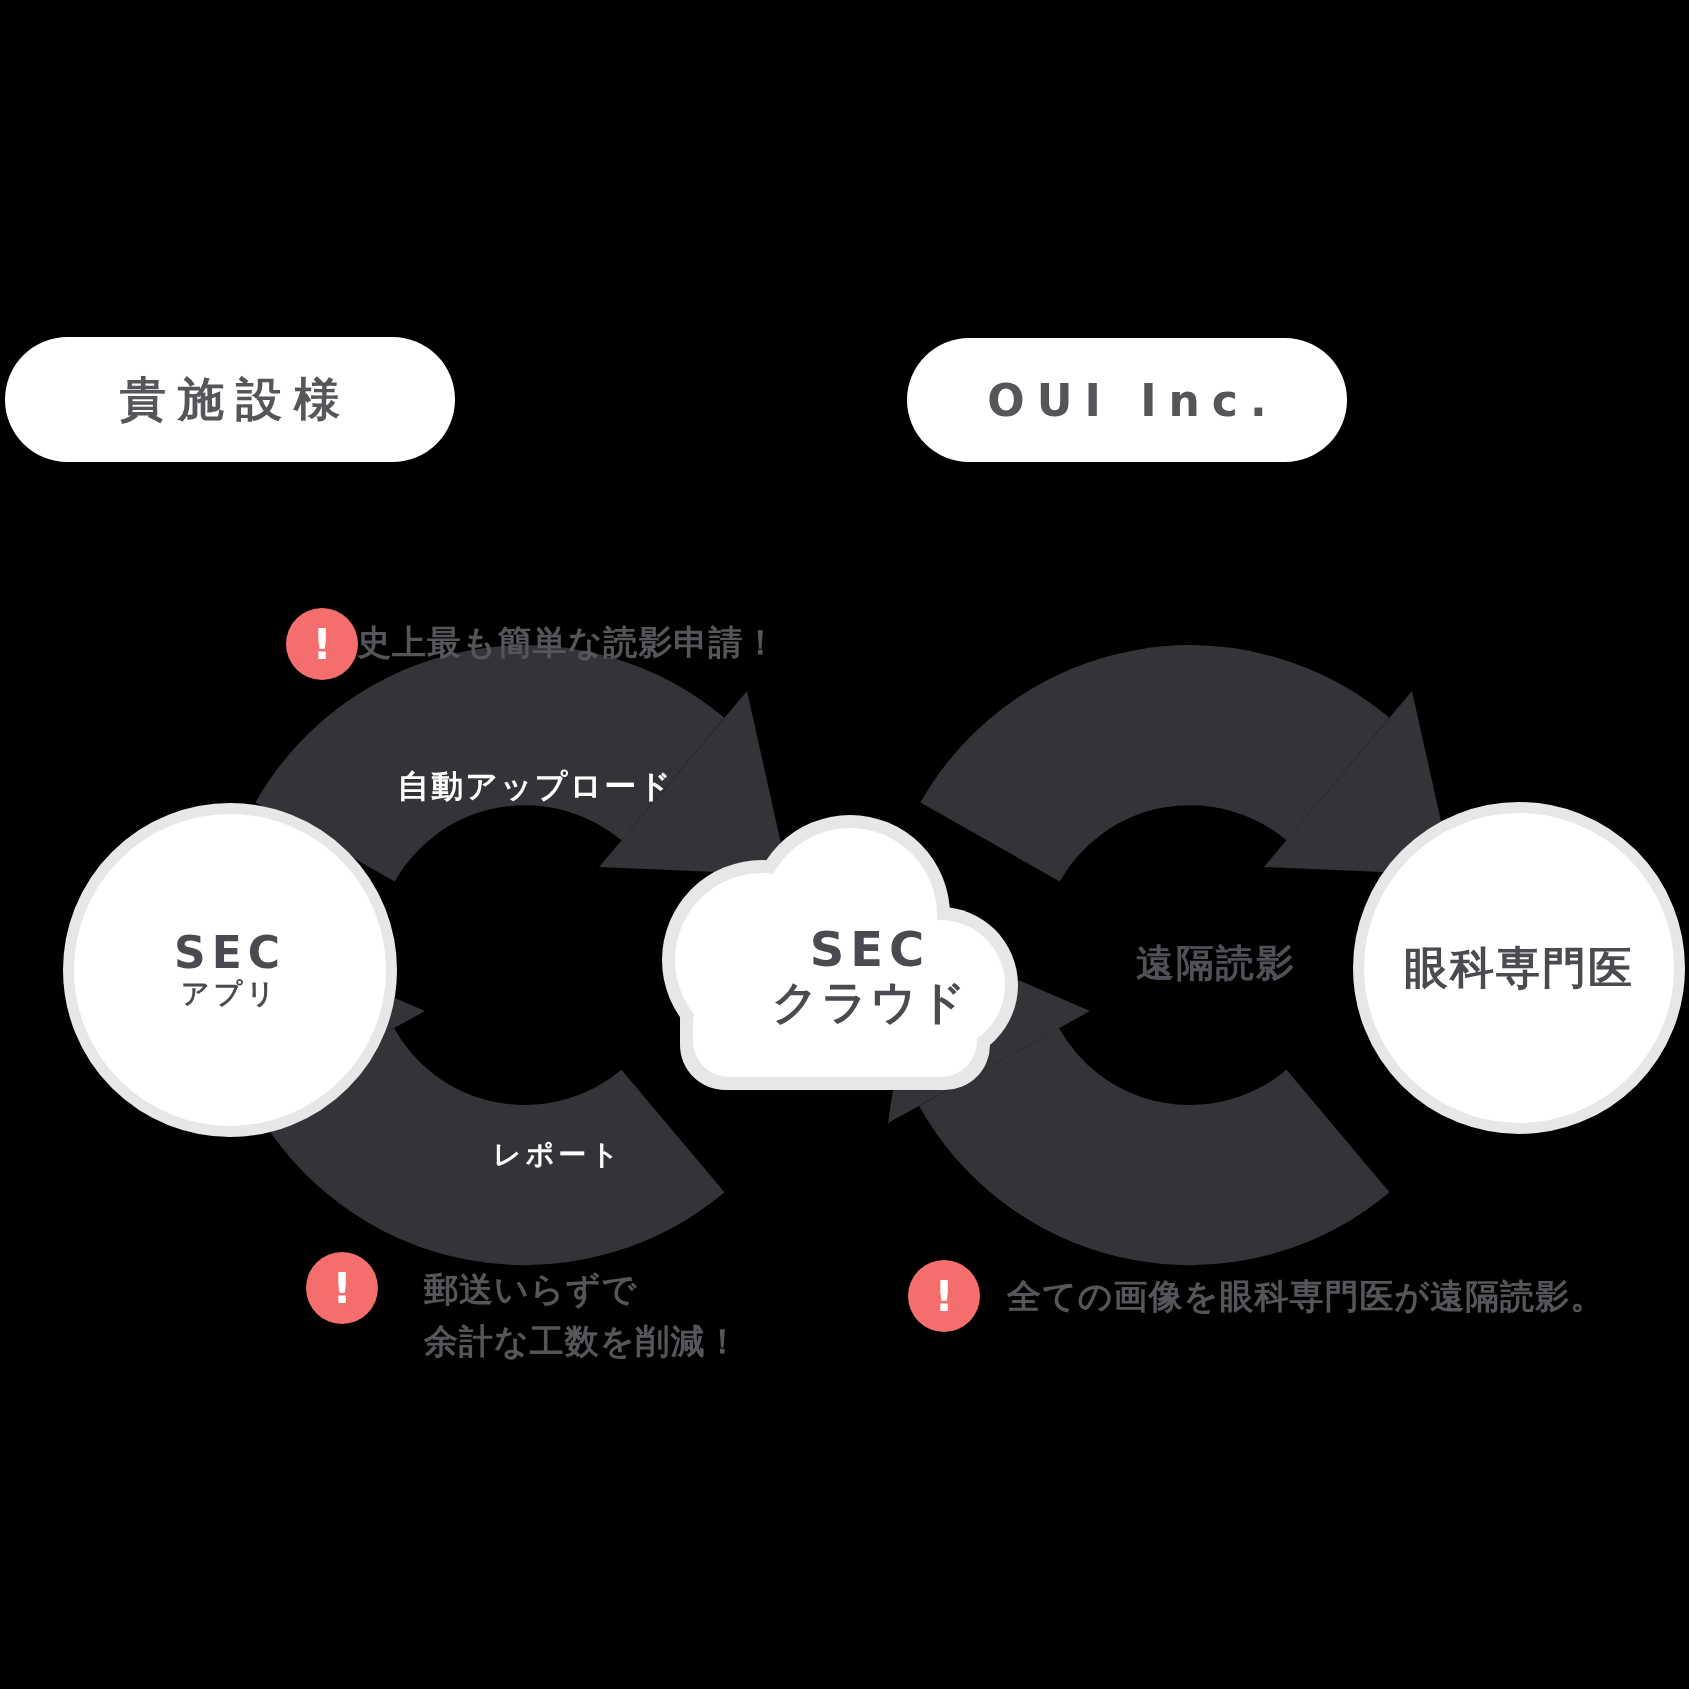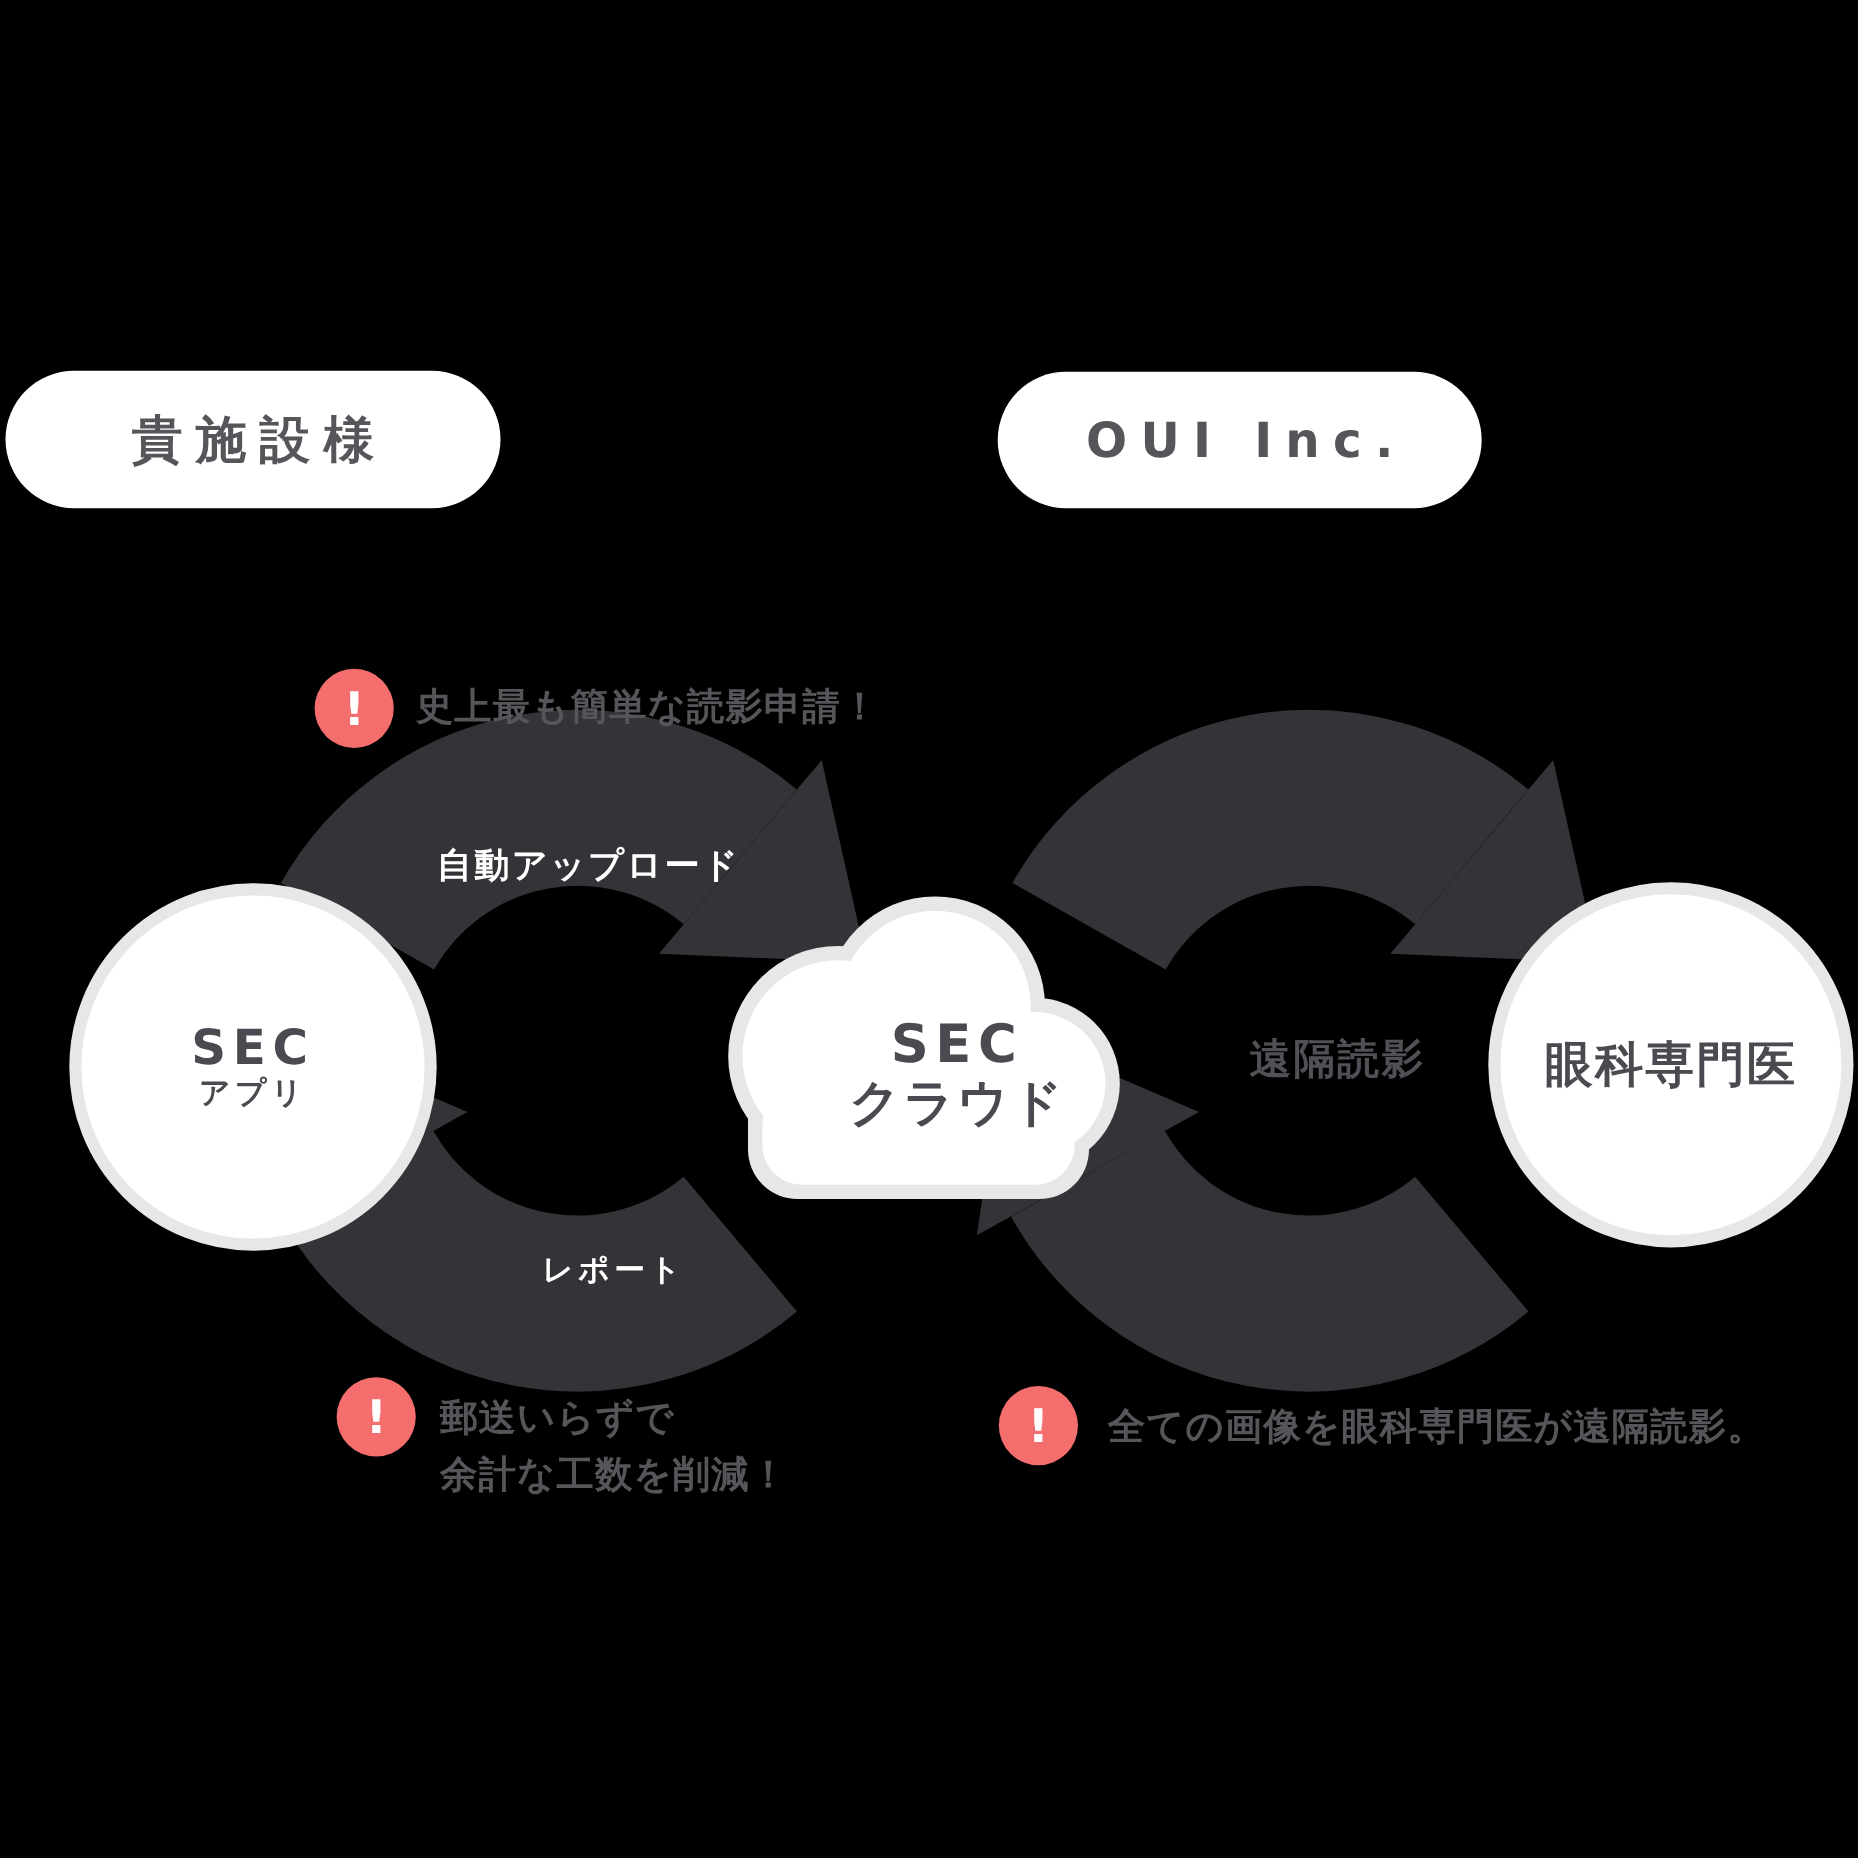--- a/index.html
+++ b/index.html
@@ -102,26 +102,26 @@
     <span>眼科専門医</span>
   </div>
 
   <div class="flow-label flow-upload">自動アップロード</div>
   <div class="flow-label flow-report">レポート</div>
   <div class="flow-label flow-remote">遠隔読影</div>
 
   <div class="badge" style="left:322px;top:644px;">
     <span>!</span>
   </div>
-  <div class="note note-single" style="left:378px;top:643px;">史上最も簡単な読影申請！</div>
+  <div class="note note-single" style="left:357px;top:643px;">史上最も簡単な読影申請！</div>
 
   <div class="badge" style="left:342px;top:1288px;">
     <span>!</span>
   </div>
-  <div class="note note-lines" style="left:400px;top:1263px;">
+  <div class="note note-lines" style="left:424px;top:1263px;">
     <div>郵送いらずで</div>
     <div>余計な工数を削減！</div>
   </div>
 
   <div class="badge" style="left:944px;top:1296px;">
     <span>!</span>
   </div>
   <div class="note note-single" style="left:1007px;top:1297px;">全ての画像を眼科専門医が遠隔読影。</div>
 
 </div>

